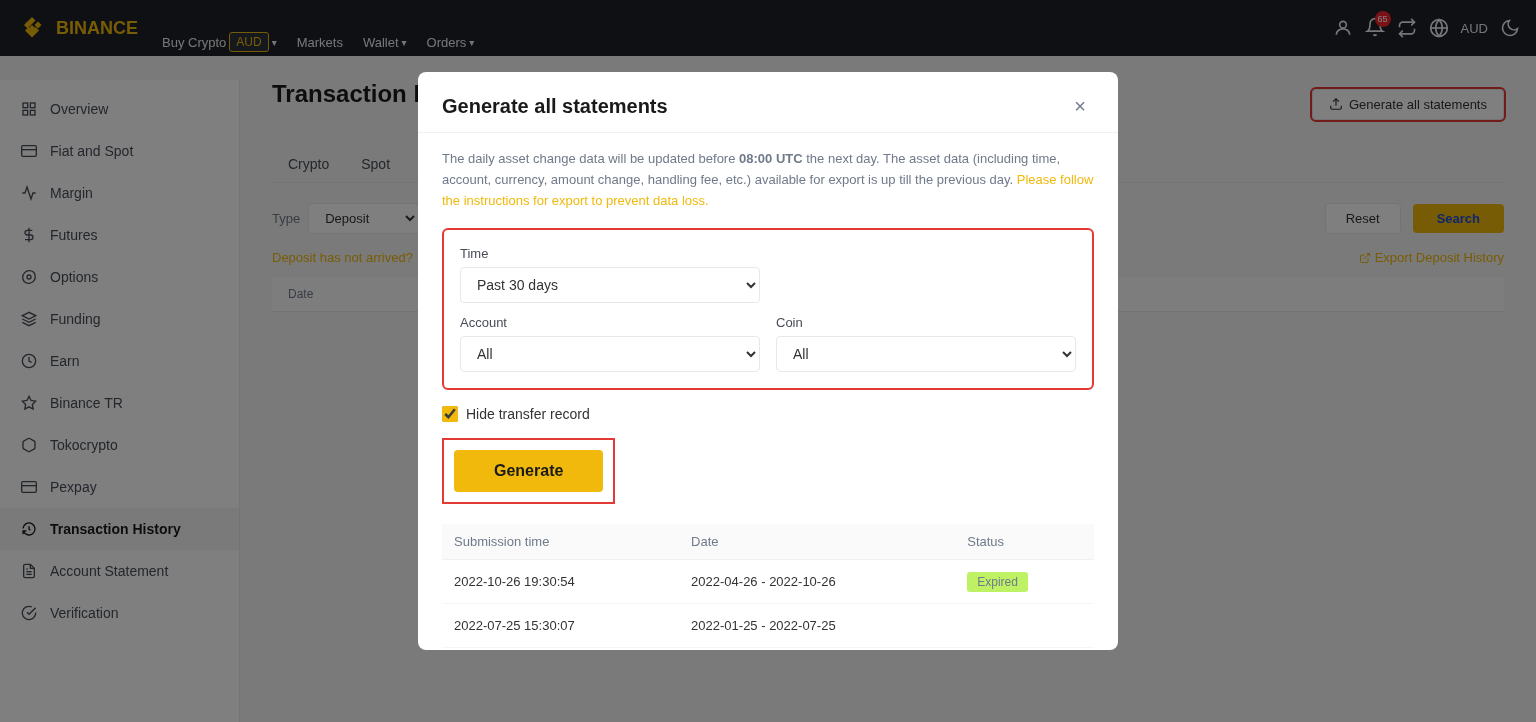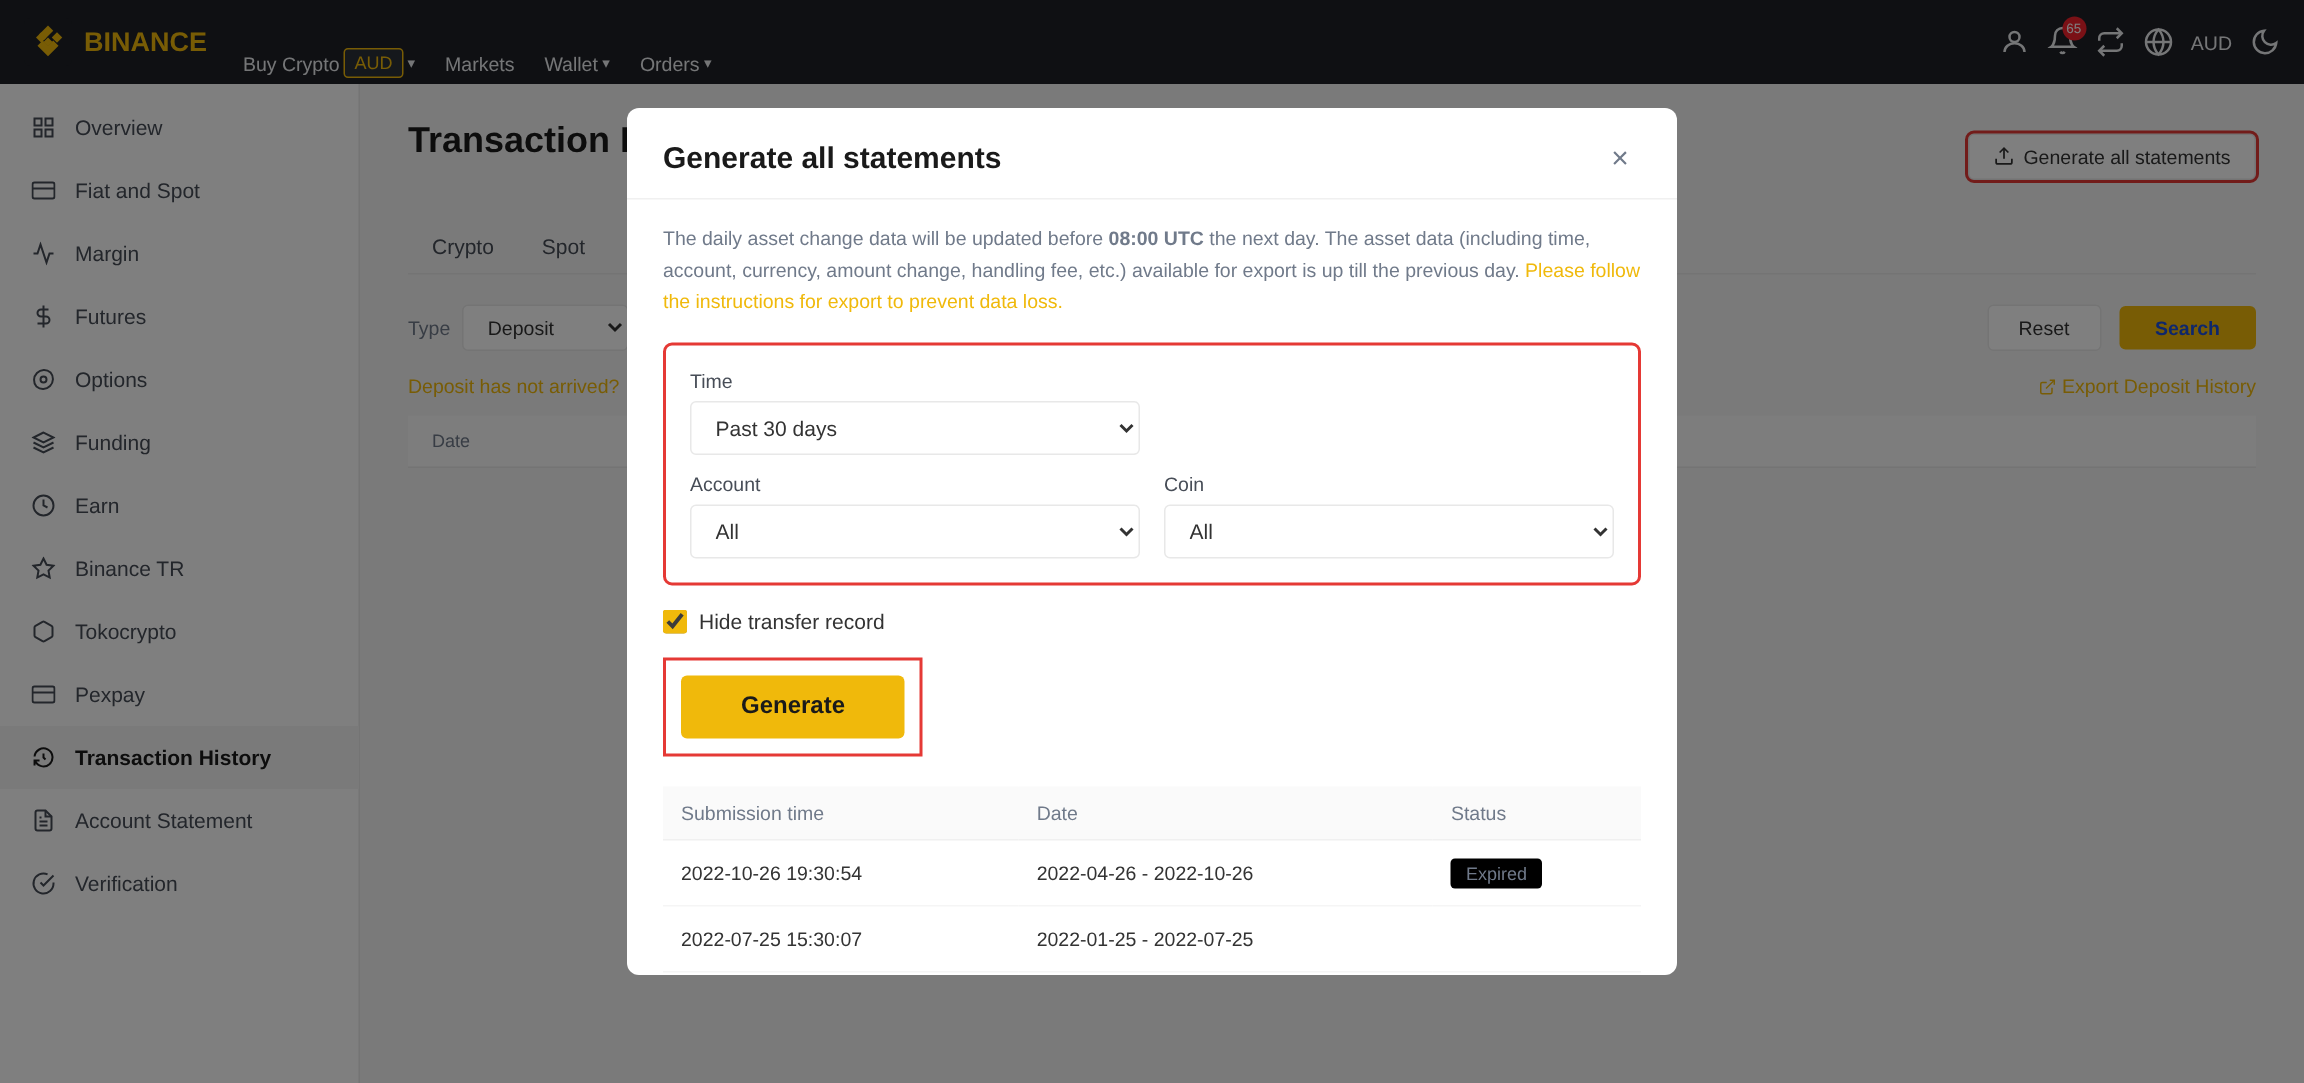--- a/index.html
+++ b/index.html
@@ -19,21 +19,21 @@
     .currency-badge { background: #2b3139; color: #f0b90b; border: 1px solid #f0b90b; border-radius: 3px; padding: 2px 6px; font-size: 12px; }
     .notification-icon { position: relative; cursor: pointer; color: #eaecef; }
     .notif-badge { position: absolute; top: -6px; right: -6px; background: #f5222d; color: #fff; border-radius: 50%; width: 16px; height: 16px; font-size: 9px; display: flex; align-items: center; justify-content: center; }
 
     
     .layout { display: flex; margin-top: 56px; height: calc(100vh - 56px); }
 
     
     .sidebar {
       width: 240px; background: #fff; border-right: 1px solid #e8e8e8;
-      flex-shrink: 0; overflow-y: auto; padding: 8px 0;
+      flex-shrink: 0; overflow-y: auto; padding: 8px 0; margin-top: 24px;
     }
     .sidebar-item {
       display: flex; align-items: center; gap: 12px;
       padding: 12px 20px; cursor: pointer; color: #474d57; font-size: 14px;
       transition: background 0.15s;
     }
     .sidebar-item.active { color: #1a1a1a; font-weight: 600; background: #f5f5f5; }
     .sidebar-icon { width: 18px; height: 18px; display: flex; align-items: center; justify-content: center; flex-shrink: 0; }
 
     
@@ -86,21 +86,21 @@
     .checkbox-label { font-size: 14px; color: #333; }
 
     
     .generate-btn-box { border: 2px solid #e53935; border-radius: 0; padding: 10px; display: inline-block; margin-bottom: 20px; }
     .btn-generate { background: #f0b90b; color: #1a1a1a; border: none; border-radius: 4px; padding: 12px 40px; font-size: 16px; font-weight: 600; cursor: pointer; }
 
     
     .records-table { width: 100%; border-collapse: collapse; }
     .records-table th { font-size: 13px; color: #707a8a; text-align: left; padding: 10px 12px; border-bottom: 1px solid #f0f0f0; background: #fafafa; font-weight: 500; }
     .records-table td { font-size: 13px; color: #333; padding: 14px 12px; border-bottom: 1px solid #f5f5f5; }
-    .status-expired { background: #000000; color: #707a8a; padding: 3px 10px; border-radius: 3px; font-size: 12px; }
+    .status-expired { background: #bef264; color: #707a8a; padding: 3px 10px; border-radius: 3px; font-size: 12px; }
 
     
     .deposit-link { color: #f0b90b; font-size: 13px; text-decoration: none; }
   </style>
 </head>
 <body>
 
 <nav class="topnav">
   <div class="topnav-logo">
 

